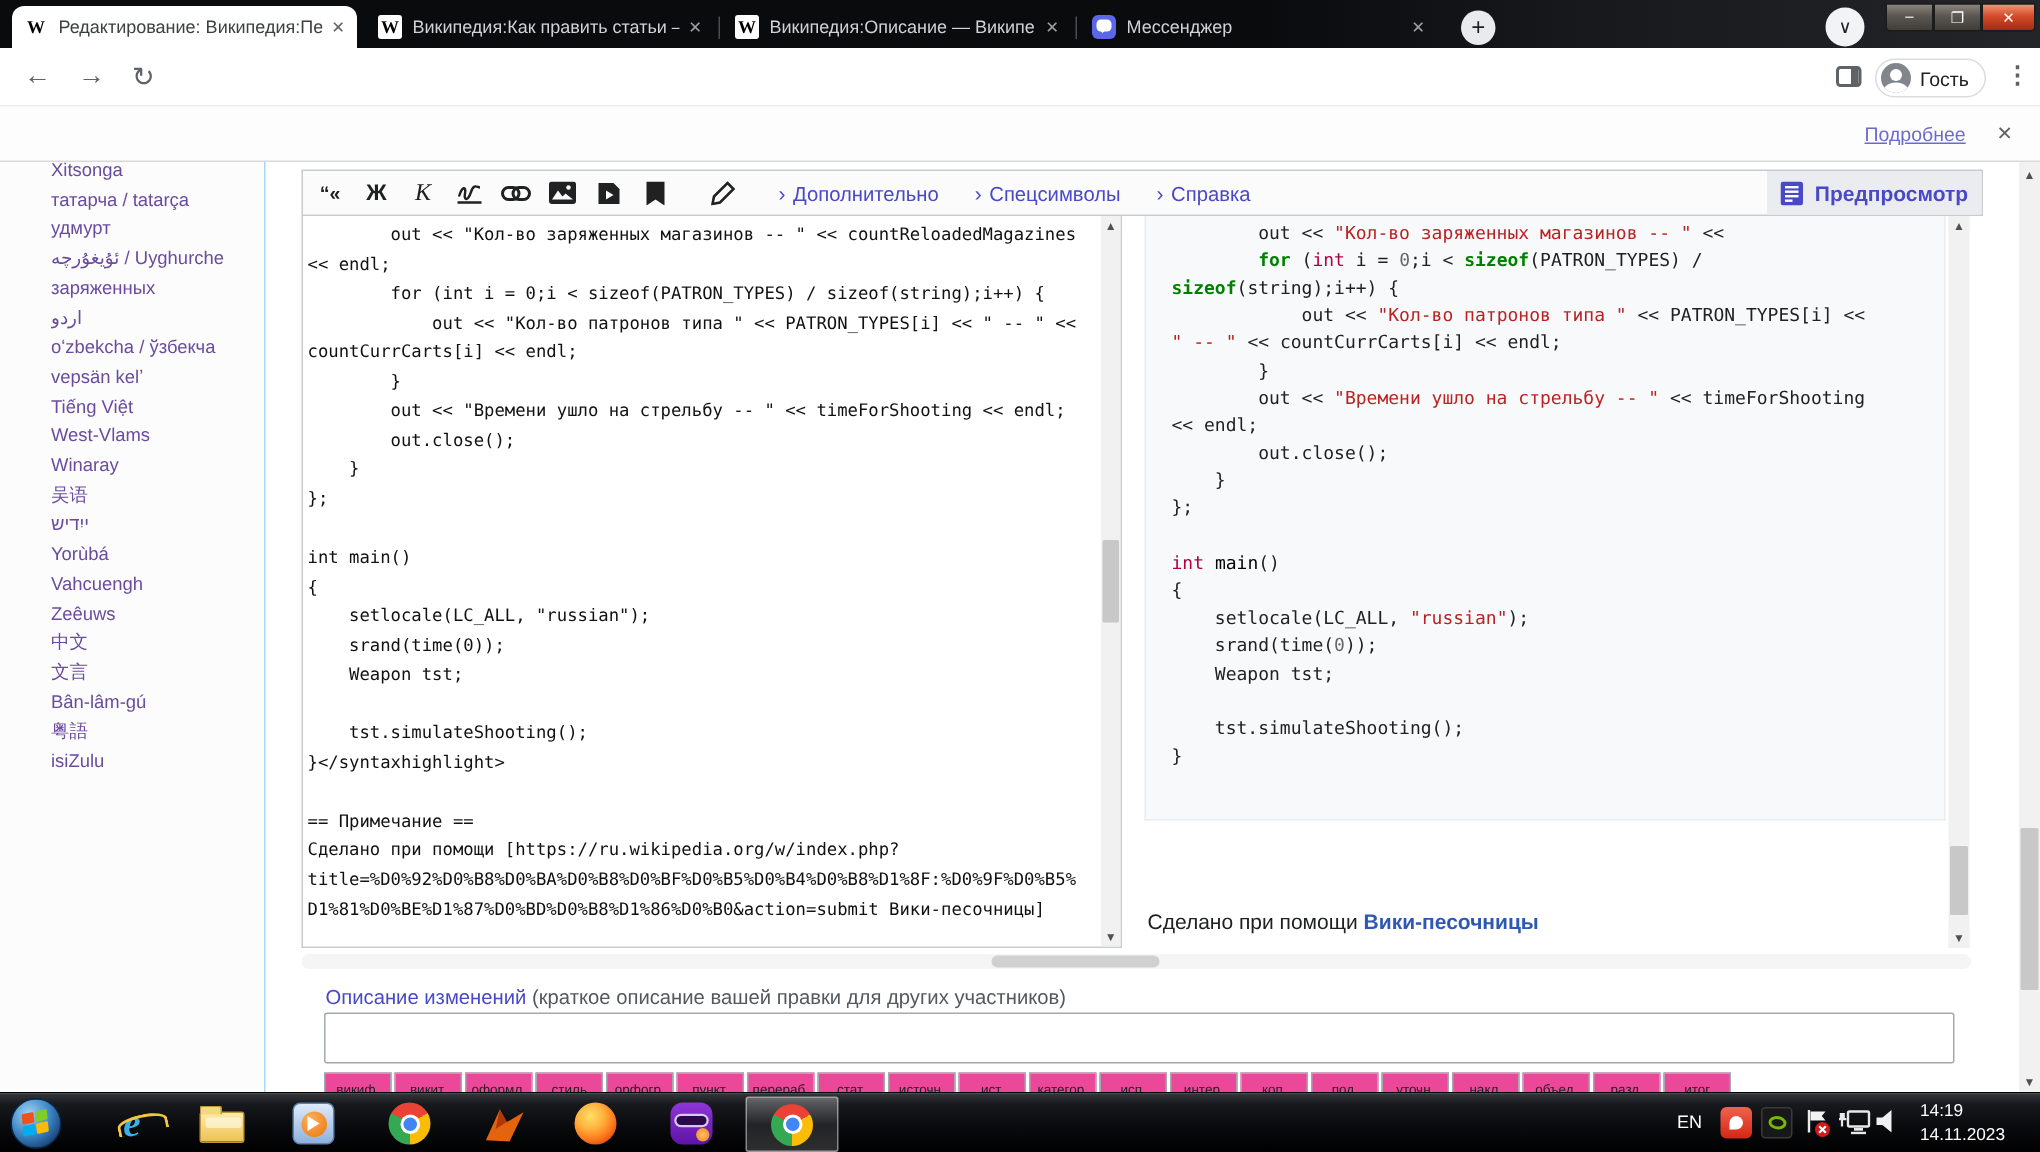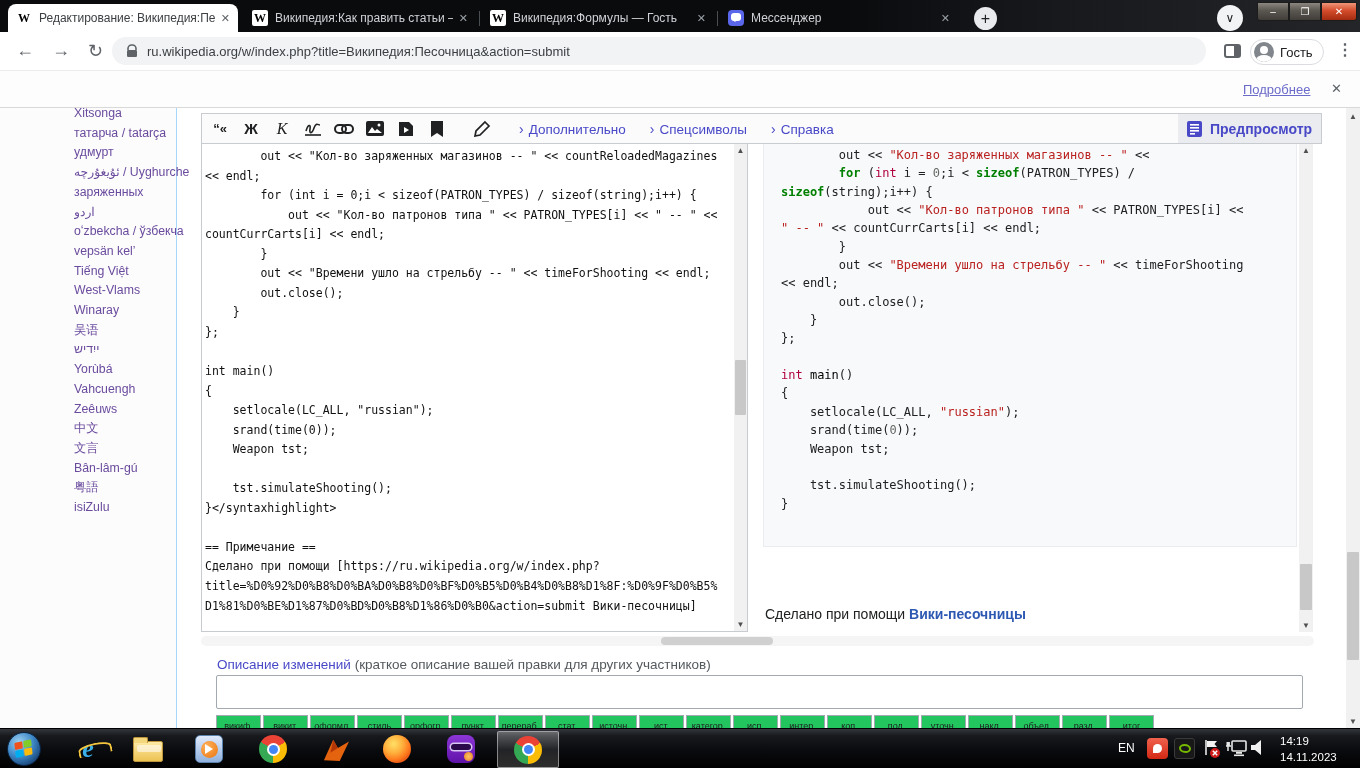--- a/index.html
+++ b/index.html
@@ -44,21 +44,21 @@
   #infobar { position:absolute; left:0; top:70px; width:1360px; height:38px; background:#fdfdfd; border-top:1px solid #ececec; border-bottom:1px solid #d9d9d9; }
   #infobar .msg { position:absolute; left:18px; top:11px; font-size:13px; color:#3c4043; }
   #infobar .details { position:absolute; left:1243px; top:11px; font-size:13px; color:#6b6bca; text-decoration:underline; }
   #infobar .iclose { position:absolute; left:1331px; top:10px; font-size:13px; color:#5f6368; }
 
   
   #page { position:absolute; left:0; top:108px; width:1360px; height:620px; background:#fcfcfc; overflow:hidden; }
   #content-border { position:absolute; left:176px; top:0; width:1px; height:620px; background:#a7d7f9; }
   #content-bg { position:absolute; left:177px; top:0; width:1183px; height:620px; background:#fff; }
 
-  #langs { position:absolute; left:34px; top:-4px; width:140px;margin-left:40px; }
+  #langs { position:absolute; left:34px; top:-4px; width:140px; }
   .lang { font-size:12.3px; line-height:19.7px; color:#6a4b9e; white-space:nowrap; overflow:hidden; }
 
   
   #wetoolbar { position:absolute; left:201px; top:5px; width:1121px; height:31px; background:#fbfbfc; border:1px solid #c8ccd1; display:flex; align-items:center; }
   .wicon { width:26px; height:22px; margin-left:5px; display:flex; align-items:center; justify-content:center; color:#202122; flex:none; }
   .wicon.txt { font-size:15px; font-weight:bold; }
   .wicon.ital { font-style:italic; font-family:"Liberation Serif",serif; font-size:16px; }
   .wgap { width:14px; flex:none; }
   .wmenu { margin-left:24px; font-size:13.5px; color:#4949c8; white-space:nowrap; flex:none; }
   .wmenu .chv { margin-right:5px; font-size:14px; }
@@ -90,21 +90,21 @@
 
   #prevscroll { position:absolute; left:1299px; top:36px; width:14px; height:488px; background:#f1f1f1; }
   #pagescroll { position:absolute; left:1346px; top:0; width:14px; height:620px; background:#f1f1f1; }
 
   
   #summary-label { position:absolute; left:217px; top:549px; font-size:13.5px; }
   #summary-label .lbl { color:#4949c8;text-align:right; }
   #summary-label .hint { color:#54595d; }
   #summary-input { position:absolute; left:216px; top:567px; width:1087px; height:34px; background:#fff; border:1px solid #a2a9b1; border-radius:2px; font-size:13px; padding:0 6px; font-family:"Liberation Sans",sans-serif; }
   #quick-buttons { position:absolute; left:216px; top:607px; width:1110px; display:flex; gap:2px; }
-  .qbtn { flex:0 0 45px; height:22px; background:#22c55e; border:1px solid #a2a9b1; font-size:9px; color:#202122; overflow:hidden; padding:1px 1px; font-family:"Liberation Sans",sans-serif; }
+  .qbtn { flex:0 0 45px; height:22px; background:#ec4899; border:1px solid #a2a9b1; font-size:9px; color:#202122; overflow:hidden; padding:1px 1px; font-family:"Liberation Sans",sans-serif; }
 
   
   #taskbar { position:absolute; left:0; top:728px; width:1360px; height:40px;
     background:linear-gradient(180deg,#33363c 0%,#17191d 18%,#0a0b0e 55%,#000 100%); border-top:1px solid #000; z-index:50; }
   .slot { position:absolute; top:3px; width:36px; height:34px; display:flex; align-items:center; justify-content:center; }
   .orb { width:34px; height:34px; border-radius:50%; background:radial-gradient(circle at 35% 30%,#9fd3f2 0%,#3f89c9 45%,#123a6b 85%); border:1px solid #0a2646; display:flex; align-items:center; justify-content:center; }
   .winflag { width:18px; height:16px; display:grid; grid-template-columns:8px 8px; grid-template-rows:7px 7px; gap:1px; transform:rotate(-6deg) skewY(-6deg); }
   .winflag i { border-radius:1px; }
   .ie { color:#3bb0e8; font-size:26px; font-style:italic; font-weight:bold; font-family:"Liberation Serif",serif; position:relative; }
   .ie::after { content:""; position:absolute; left:-4px; top:9px; width:30px; height:10px; border:2px solid #f4c63f; border-bottom:none; border-radius:50% 50% 0 0; transform:rotate(-12deg); }
@@ -143,47 +143,40 @@
       <span class="tclose">✕</span>
     </div>
     <div class="tab" style="left:244px;width:232px;">
       <span class="fav">W</span>
       <span class="ttl">Википедия:Как править статьи –</span>
       <span class="tclose">✕</span>
     </div>
     <div class="tabsep" style="left:479px;"></div>
     <div class="tab" style="left:482px;width:232px;">
       <span class="fav">W</span>
-      <span class="ttl">Википедия:Формулы — Гость</span>
+      <span class="ttl">Википедия:Описание — Википе</span>
       <span class="tclose">✕</span>
     </div>
     <div class="tabsep" style="left:717px;"></div>
     <div class="tab" style="left:720px;width:238px;">
       <span class="fav-msg"></span>
       <span class="ttl">Мессенджер</span>
       <span class="tclose">✕</span>
     </div>
     <div id="newtab">+</div>
     <div id="tabsearch">∨</div>
     <div class="winbtn" id="btn-min">–</div>
     <div class="winbtn" id="btn-max">❐</div>
     <div class="winbtn" id="btn-close">✕</div>
   </div>
 
   <div id="navbar">
     <span class="navico" style="left:16px;">←</span>
     <span class="navico" style="left:52px;">→</span>
     <span class="navico" style="left:88px;">↻</span>
-  </div>
-  <div id="addressbar">
-    <svg width="12" height="14" viewBox="0 0 12 14">
-        <path d="M2 6V4.5C2 2.6 3.6 1 5.5 1h1C8.4 1 10 2.6 10 4.5V6" fill="none" stroke="#5f6368" stroke-width="1.6"></path>
-        <rect x="1" y="6" width="10" height="7" rx="1.2" fill="#5f6368"></rect>
-      </svg>
-    <span class="url">ru.wikipedia.org/w/index.php?title=Википедия:Песочница&amp;action=submit</span>
   </div>
   <div id="sidepanel-ico"></div>
   <div id="profile">
     <span class="av"></span>
     <span class="pname">Гость</span>
   </div>
   <div id="menu-dots">⋮</div>
 
   <div id="infobar">
     <span class="details">Подробнее</span>

